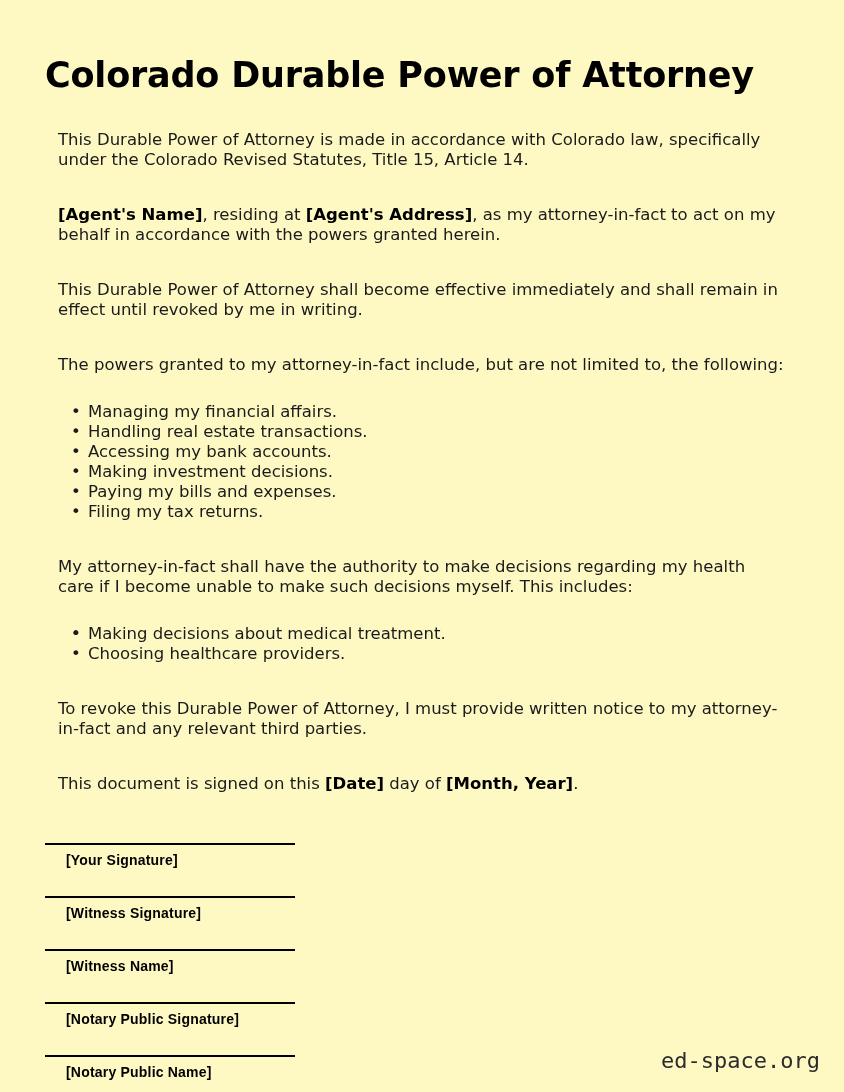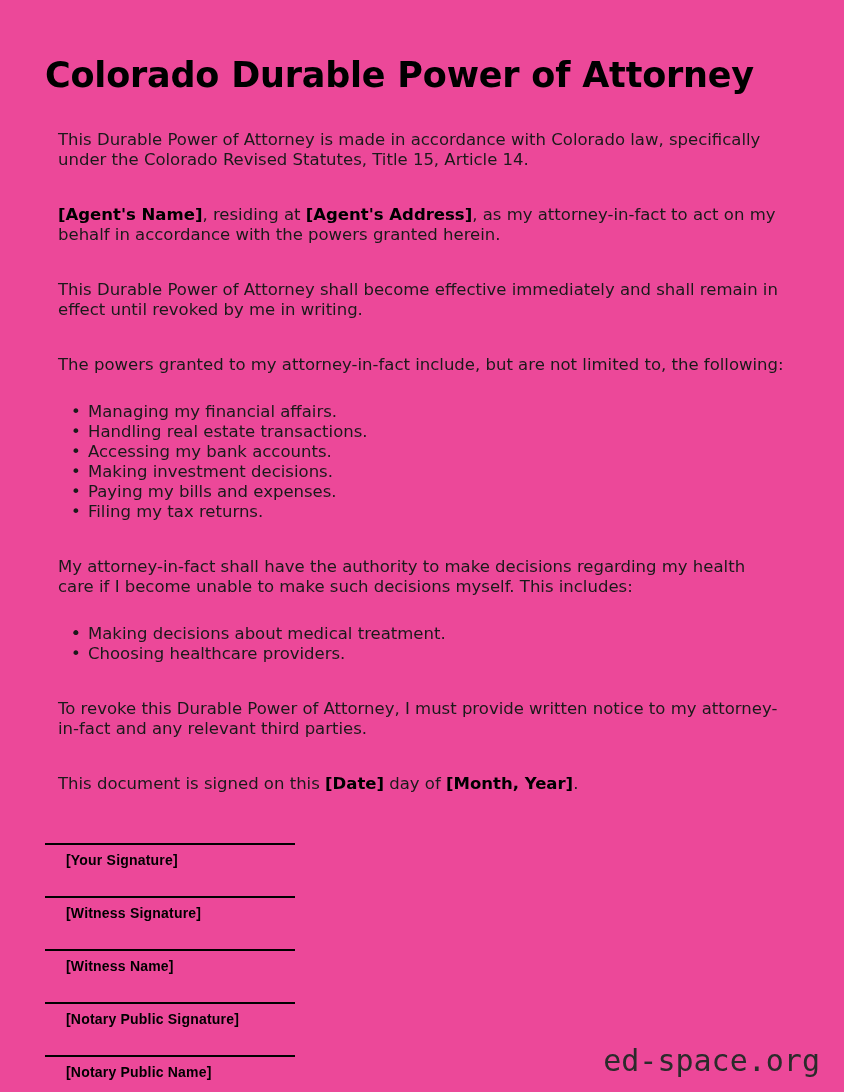--- a/index.html
+++ b/index.html
@@ -4,21 +4,21 @@
 <style>
   html, body {
     margin: 0;
     padding: 0;
     background: #ffffff;
   }
   .page {
     position: relative;
     width: 844px;
     height: 1092px;
-    background: #ec4899;
+    background: #fef9c3;
     box-sizing: border-box;
     padding: 0;
     overflow: hidden;
     font-family: "DejaVu Sans", "Liberation Sans", sans-serif;
     color: #000000;
   }
   .content {
     position: absolute;
     left: 45px;
     top: 0;
@@ -90,21 +90,21 @@
     color: #000000;
     letter-spacing: 0.2px;
     margin-left: 21px;
   }
 
   .footer-mark {
     position: absolute;
     right: 24px;
     bottom: 14px;
     font-family: "DejaVu Sans Mono", "Liberation Mono", monospace;
-    font-size: 30px;
+    font-size: 22px;
     line-height: 34px;
     color: #2b2b2b;
     letter-spacing: 0px;
     white-space: nowrap;
   }
 </style>
 </head>
 <body>
 
 <div class="page">

